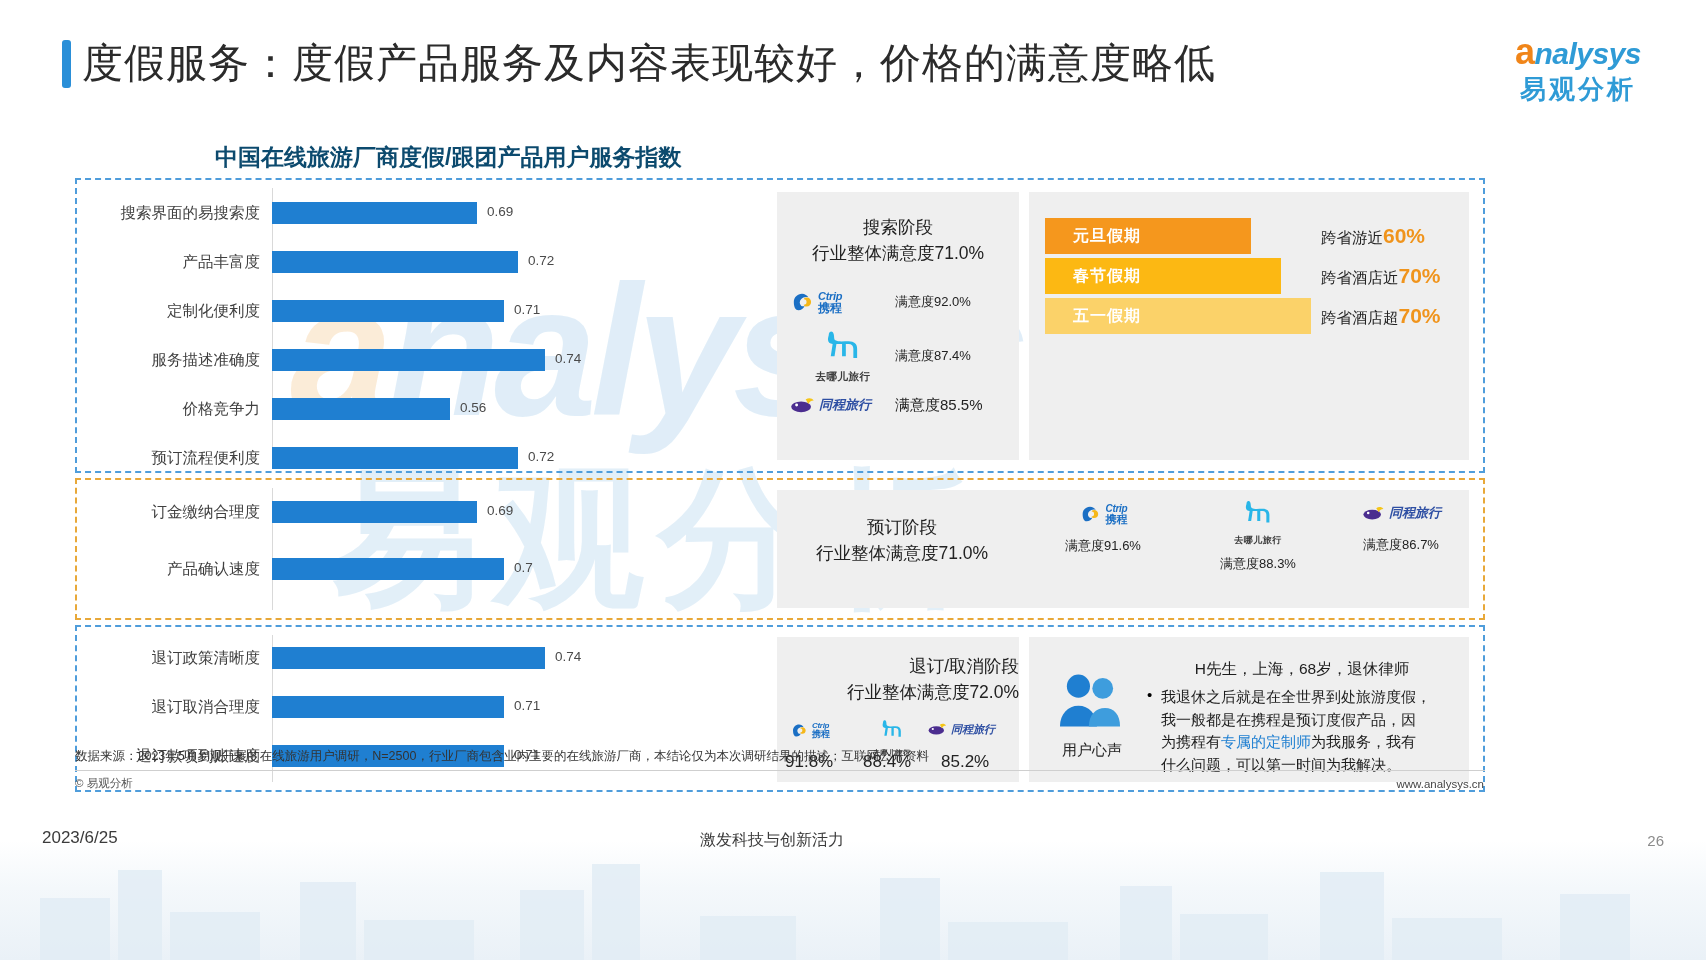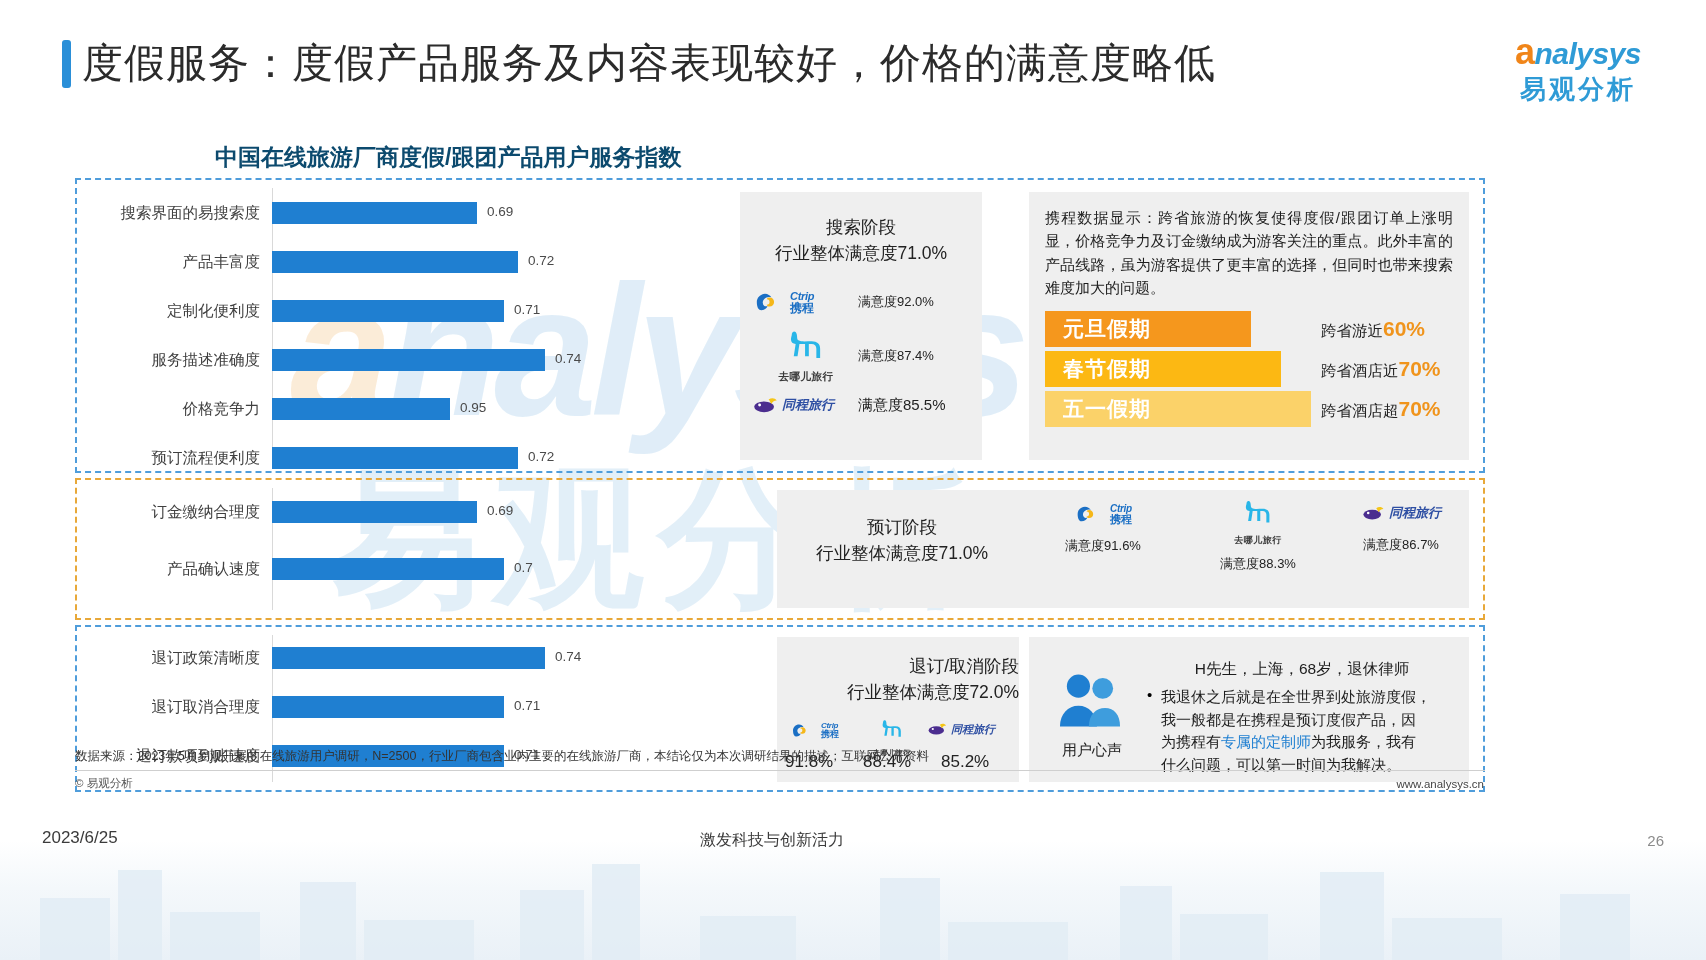--- a/index.html
+++ b/index.html
@@ -58,38 +58,38 @@
 
   
   .card { position:absolute; background:#efefef; box-sizing:border-box; }
 
   .stage-name { text-align:center; font-size:17.5px; color:#222; line-height:1.5; }
 
   .brand-row { display:flex; align-items:center; }
   .sat { font-size:13px; color:#222; white-space:nowrap; }
 
   
-  .logo-ctrip { display:flex; align-items:center; gap:14px; }
+  .logo-ctrip { display:flex; align-items:center; gap:5px; }
   .ctrip-mark { width:22px; height:20px; position:relative; }
   .ctrip-txt { line-height:1; }
   .ctrip-en { font-size:11px; font-weight:bold; font-style:italic; color:#1b6fc4; letter-spacing:-.3px; }
   .ctrip-cn { font-size:12px; font-weight:bold; color:#1b6fc4; letter-spacing:0px; }
 
   .logo-qunar { text-align:center; }
   .qunar-cn { font-size:10.5px; font-weight:bold; color:#3a3a3a; letter-spacing:.5px; margin-top:6px; }
 
   .logo-tc { display:flex; align-items:center; gap:4px; }
   .tc-cn { font-size:13px; font-weight:bold; font-style:italic; color:#2e4fa3; letter-spacing:0px; }
 
   
   .narr { font-size:15px; color:#1d1d1d; line-height:1.55; text-align:justify; }
 
   
   .hbar { position:absolute; display:flex; align-items:center; color:#fff;
-    font-size:21px; font-weight:bold; padding-left:18px; box-sizing:border-box; letter-spacing:1px;text-align:right; }
+    font-size:16px; font-weight:bold; padding-left:28px; box-sizing:border-box; letter-spacing:1px;text-align:right; }
   .hstat { position:absolute; font-size:15.5px; color:#222; white-space:nowrap; }
   .hstat b { color:#f0941c; font-size:21px; font-weight:bold; }
 
   
   .uv-icon { position:absolute; }
   .uv-label { position:absolute; font-size:15px; color:#222; text-align:center; }
   .uv-head { font-size:15.5px; color:#1d1d1d;text-align:center; }
   .uv-body { font-size:15px; color:#1d1d1d; line-height:1.5; }
   .hl { color:#1f7fd1; }
 
@@ -173,34 +173,34 @@
         <div class="bar-track">
           <div class="bar-fill" style="width:273px;"></div>
           <div class="bar-val" style="left:283px;">0.74</div>
         </div>
       </div>
 
       <div class="bar-row" style="top:218px;">
         <div class="bar-label">价格竞争力</div>
         <div class="bar-track">
           <div class="bar-fill" style="width:178px;"></div>
-          <div class="bar-val" style="left:188px;">0.95</div>
+          <div class="bar-val" style="left:188px;">0.56</div>
         </div>
       </div>
 
       <div class="bar-row" style="top:267px;">
         <div class="bar-label">预订流程便利度</div>
         <div class="bar-track">
           <div class="bar-fill" style="width:246px;"></div>
           <div class="bar-val" style="left:256px;">0.72</div>
         </div>
       </div>
     </div>
 
-    <div class="card" style="left:663px; top:12px; width:242px; height:268px;">
+    <div class="card" style="left:700px; top:12px; width:242px; height:268px;">
       <div class="stage-name" style="margin-top:22px;">
         <div>搜索阶段</div>
         <div>行业整体满意度71.0%</div>
       </div>
 
       <div class="brand-row" style="margin-top:24px; padding-left:14px;">
         <div class="logo-ctrip" style="width:104px;">
           <div class="ctrip-mark">
             <svg viewBox="0 0 24 22" width="22" height="20" aria-hidden="true">
               <path d="M3 11c0-5 4-9 9-9 3 0 6 2 7 4-3-1-6 0-8 2-2 2-2 5 0 7 1 1 3 1 4 0-1 3-4 5-7 5-3 0-5-3-5-9z" fill="#1b6fc4"></path>
@@ -232,21 +232,20 @@
             <path d="M18 4c3-2 7-2 9 1-3 0-5 2-6 4-1-2-2-4-3-5z" fill="#f5c518"></path>
             <circle cx="8" cy="10" r="1.6" fill="#fff"></circle>
           </svg>
           <div class="tc-cn">同程旅行</div>
         </div>
         <div class="sat" style="font-size:15px;">满意度85.5%</div>
       </div>
     </div>
 
     <div class="card" style="left:952px; top:12px; width:440px; height:268px; padding:14px 16px;">
-      <div class="narr">携程数据显示：跨省旅游的恢复使得度假/跟团订单上涨明显，价格竞争力及订金缴纳成为游客关注的重点。此外丰富的产品线路，虽为游客提供了更丰富的选择，但同时也带来搜索难度加大的问题。</div>
 
       <div style="position:relative; margin-top:12px; height:130px;">
         <div class="hbar" style="left:0; top:0; width:206px; height:36px; background:#f5971d;">元旦假期</div>
         <div class="hbar" style="left:0; top:40px; width:236px; height:36px; background:#fcb813;">春节假期</div>
         <div class="hbar" style="left:0; top:80px; width:266px; height:36px; background:#fbd269;">五一假期</div>
 
         <div class="hstat" style="left:276px; top:6px;"><span>跨省游近</span><b>60%</b></div>
         <div class="hstat" style="left:276px; top:46px;"><span>跨省酒店近</span><b>70%</b></div>
         <div class="hstat" style="left:276px; top:86px;"><span>跨省酒店超</span><b>70%</b></div>
       </div>

